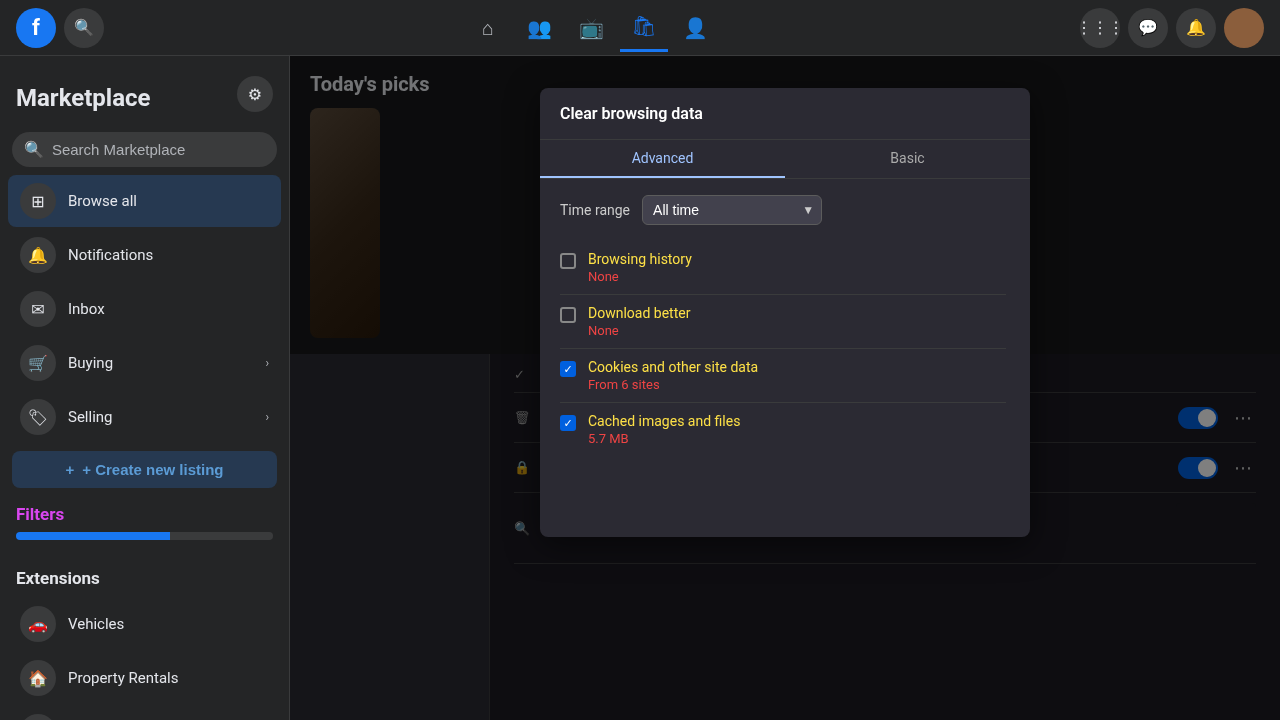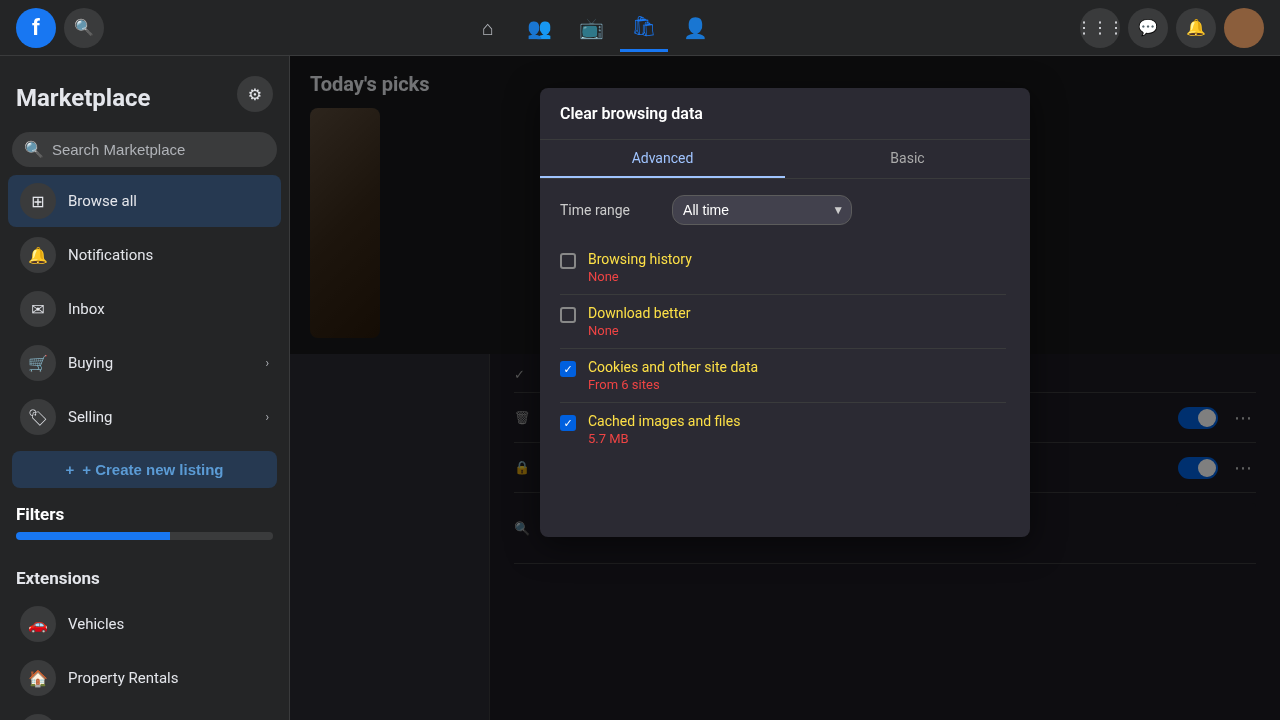--- a/index.html
+++ b/index.html
@@ -33,21 +33,21 @@
     .sidebar-search { margin: 8px 12px; background: #3a3b3c; border-radius: 20px; display: flex; align-items: center; padding: 8px 12px; gap: 8px; }
     .sidebar-search input { background: transparent; border: none; outline: none; color: #e4e6eb; font-size: 15px; width: 100%; }
     .sidebar-search input::placeholder { color: #b0b3b8; }
     .sidebar-nav-item { display: flex; align-items: center; padding: 8px 12px; gap: 12px; cursor: pointer; border-radius: 8px; margin: 2px 8px; }
     .sidebar-nav-item.active { background: #263951; }
     .nav-icon-circle { width: 36px; height: 36px; border-radius: 50%; background: #3a3b3c; display: flex; align-items: center; justify-content: center; flex-shrink: 0; font-size: 16px; }
     .nav-item-label { font-size: 15px; color: #e4e6eb; flex: 1; }
     .nav-chevron { color: #b0b3b8; font-size: 12px; }
     .create-listing-btn { margin: 8px 12px; background: #263951; color: #5b9bd5; border: none; border-radius: 8px; padding: 10px; width: calc(100% - 24px); font-size: 15px; font-weight: 600; cursor: pointer; display: flex; align-items: center; justify-content: center; gap: 8px; }
     .filters-section { padding: 8px 16px; }
-    .filters-title { font-size: 17px; font-weight: 700; color: #ffffff; margin-bottom: 8px; }
+    .filters-title { font-size: 17px; font-weight: 700; color: #d946ef; margin-bottom: 8px; }
     .filter-bar { height: 8px; border-radius: 4px; background: linear-gradient(to right, #1877f2 60%, #3a3b3c 60%); margin-bottom: 12px; }
     .categories-title { font-size: 17px; font-weight: 700; color: #e4e6eb; padding: 8px 16px; }
     .category-item { display: flex; align-items: center; padding: 8px 12px; gap: 12px; cursor: pointer; border-radius: 8px; margin: 2px 8px; }
     .cat-icon-circle { width: 36px; height: 36px; border-radius: 50%; background: #3a3b3c; display: flex; align-items: center; justify-content: center; font-size: 16px; flex-shrink: 0; }
 
     
     .main-content { flex: 1; background: #18191a; overflow: hidden; position: relative; }
 
     
     .extension-overlay {
@@ -109,26 +109,26 @@
       display: flex; align-items: center; justify-content: space-between;
     }
     .modal-title { font-size: 16px; font-weight: 600; color: #fff; }
     .modal-tabs { display: flex; border-bottom: 1px solid #3a3b3c; }
     .modal-tab {
       flex: 1; text-align: center; padding: 10px; cursor: pointer;
       font-size: 14px; color: #aaa; border-bottom: 2px solid transparent;
     }
     .modal-tab.active { color: #a0c4ff; border-bottom: 2px solid #a0c4ff; }
     .modal-body { padding: 16px 20px; }
-    .time-range-row { display: flex; align-items: center; margin-bottom: 16px; }
+    .time-range-row { display: flex; align-items: center; gap: 12px; margin-bottom: 16px; }
     .time-range-label { font-size: 14px; color: #ccc; }
     .time-range-select {
       background: #42414d; border: 1px solid #5c5c5c; color: #fff;
-      padding: 6px 28px 6px 10px; border-radius: 12px; font-size: 14px;
-      appearance: none; cursor: pointer; width: 180px; margin-left: 42px;
+      padding: 6px 28px 6px 10px; border-radius: 6px; font-size: 14px;
+      appearance: none; cursor: pointer; width: 180px;
     }
     .select-wrapper { position: relative; }
     .select-arrow { position: absolute; right: 8px; top: 50%; transform: translateY(-50%); color: #ccc; pointer-events: none; font-size: 12px; }
     .checkbox-item { display: flex; align-items: flex-start; gap: 12px; padding: 10px 0; border-bottom: 1px solid #3a3b3c; }
     .checkbox-item:last-child { border-bottom: none; }
     .cb { width: 16px; height: 16px; border-radius: 3px; border: 2px solid #888; flex-shrink: 0; margin-top: 2px; display: flex; align-items: center; justify-content: center; cursor: pointer; }
     .cb.checked { background: #0060df; border-color: #0060df; color: white; font-size: 11px; }
     .cb-info { }
     .cb-label { font-size: 14px; color: #fde047; margin-bottom: 2px; }
     .cb-sublabel { font-size: 13px; color: #ef4444; }

